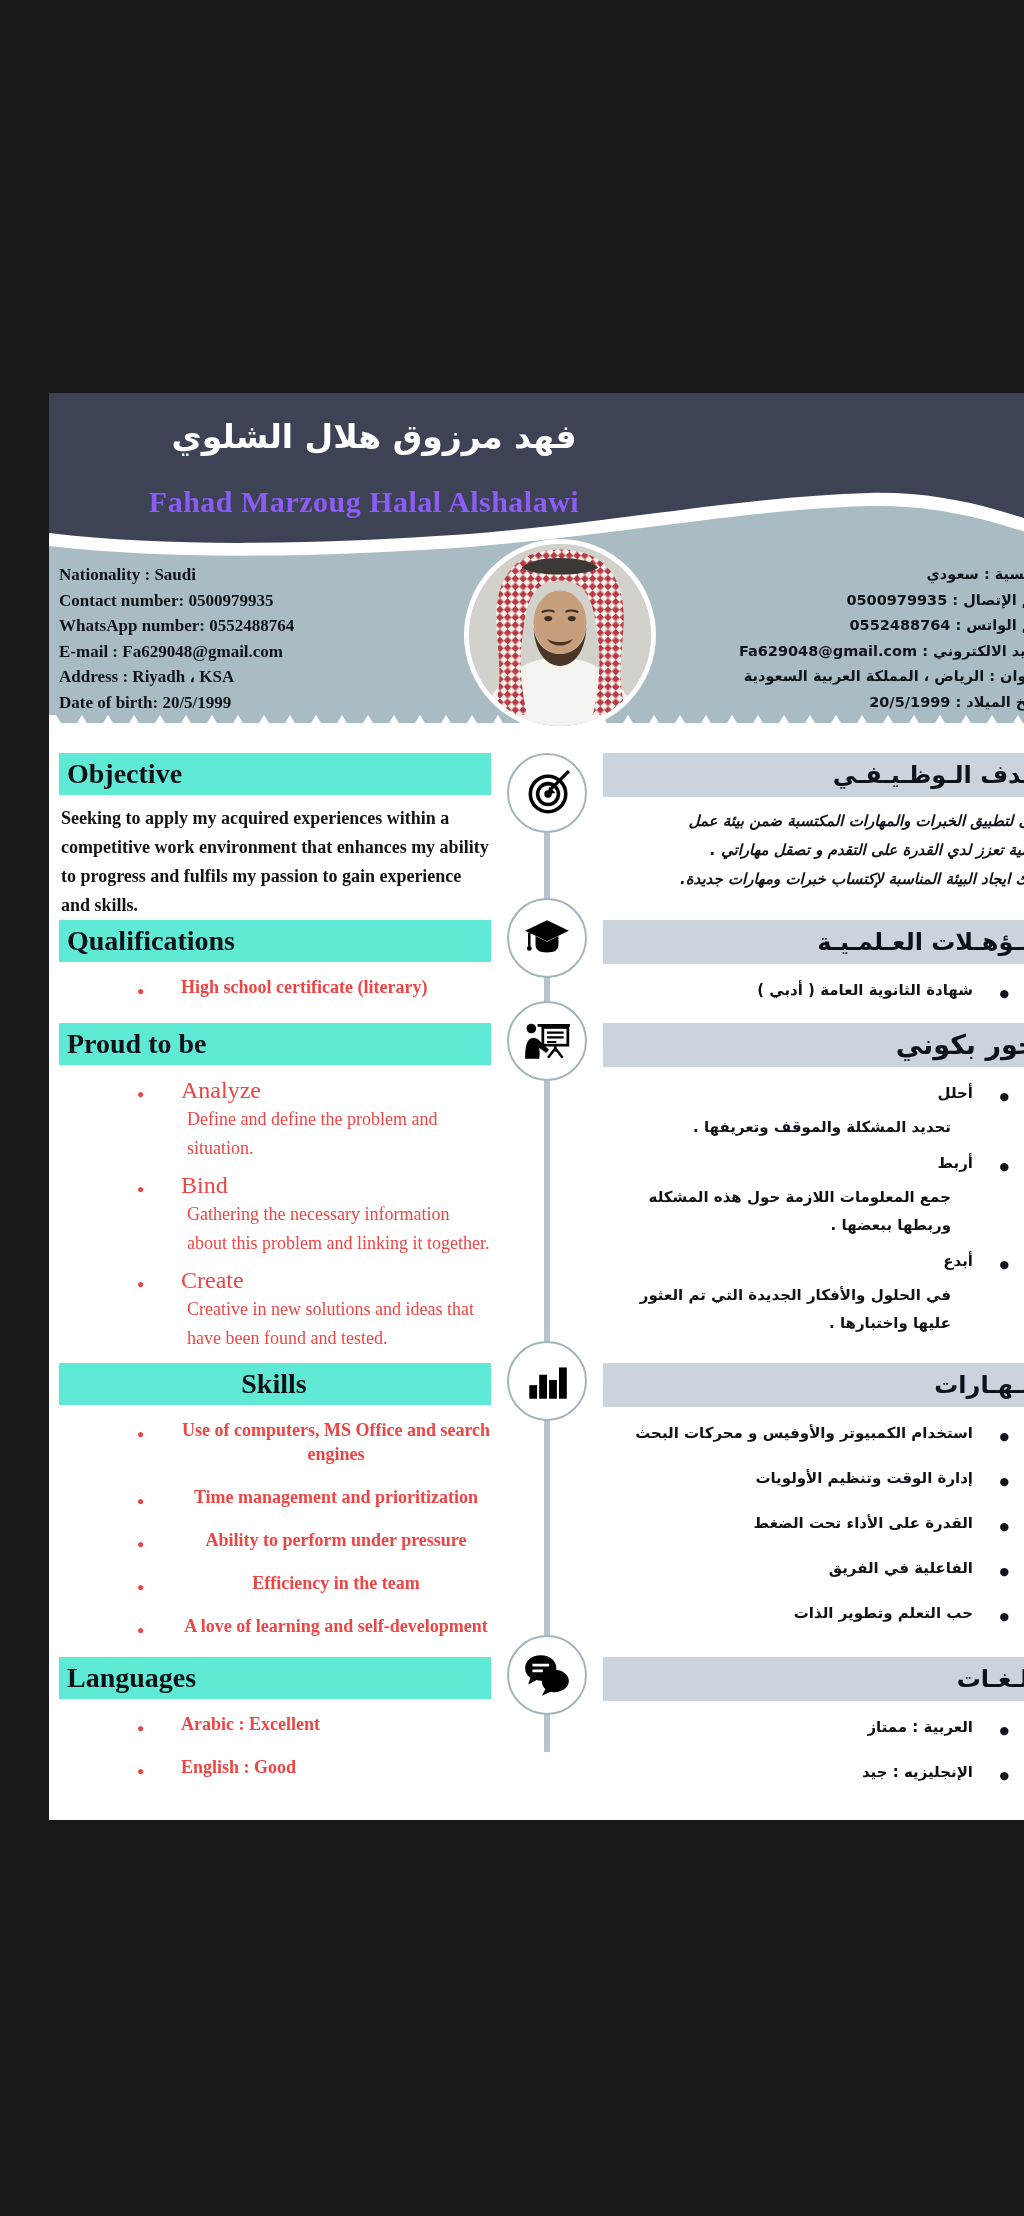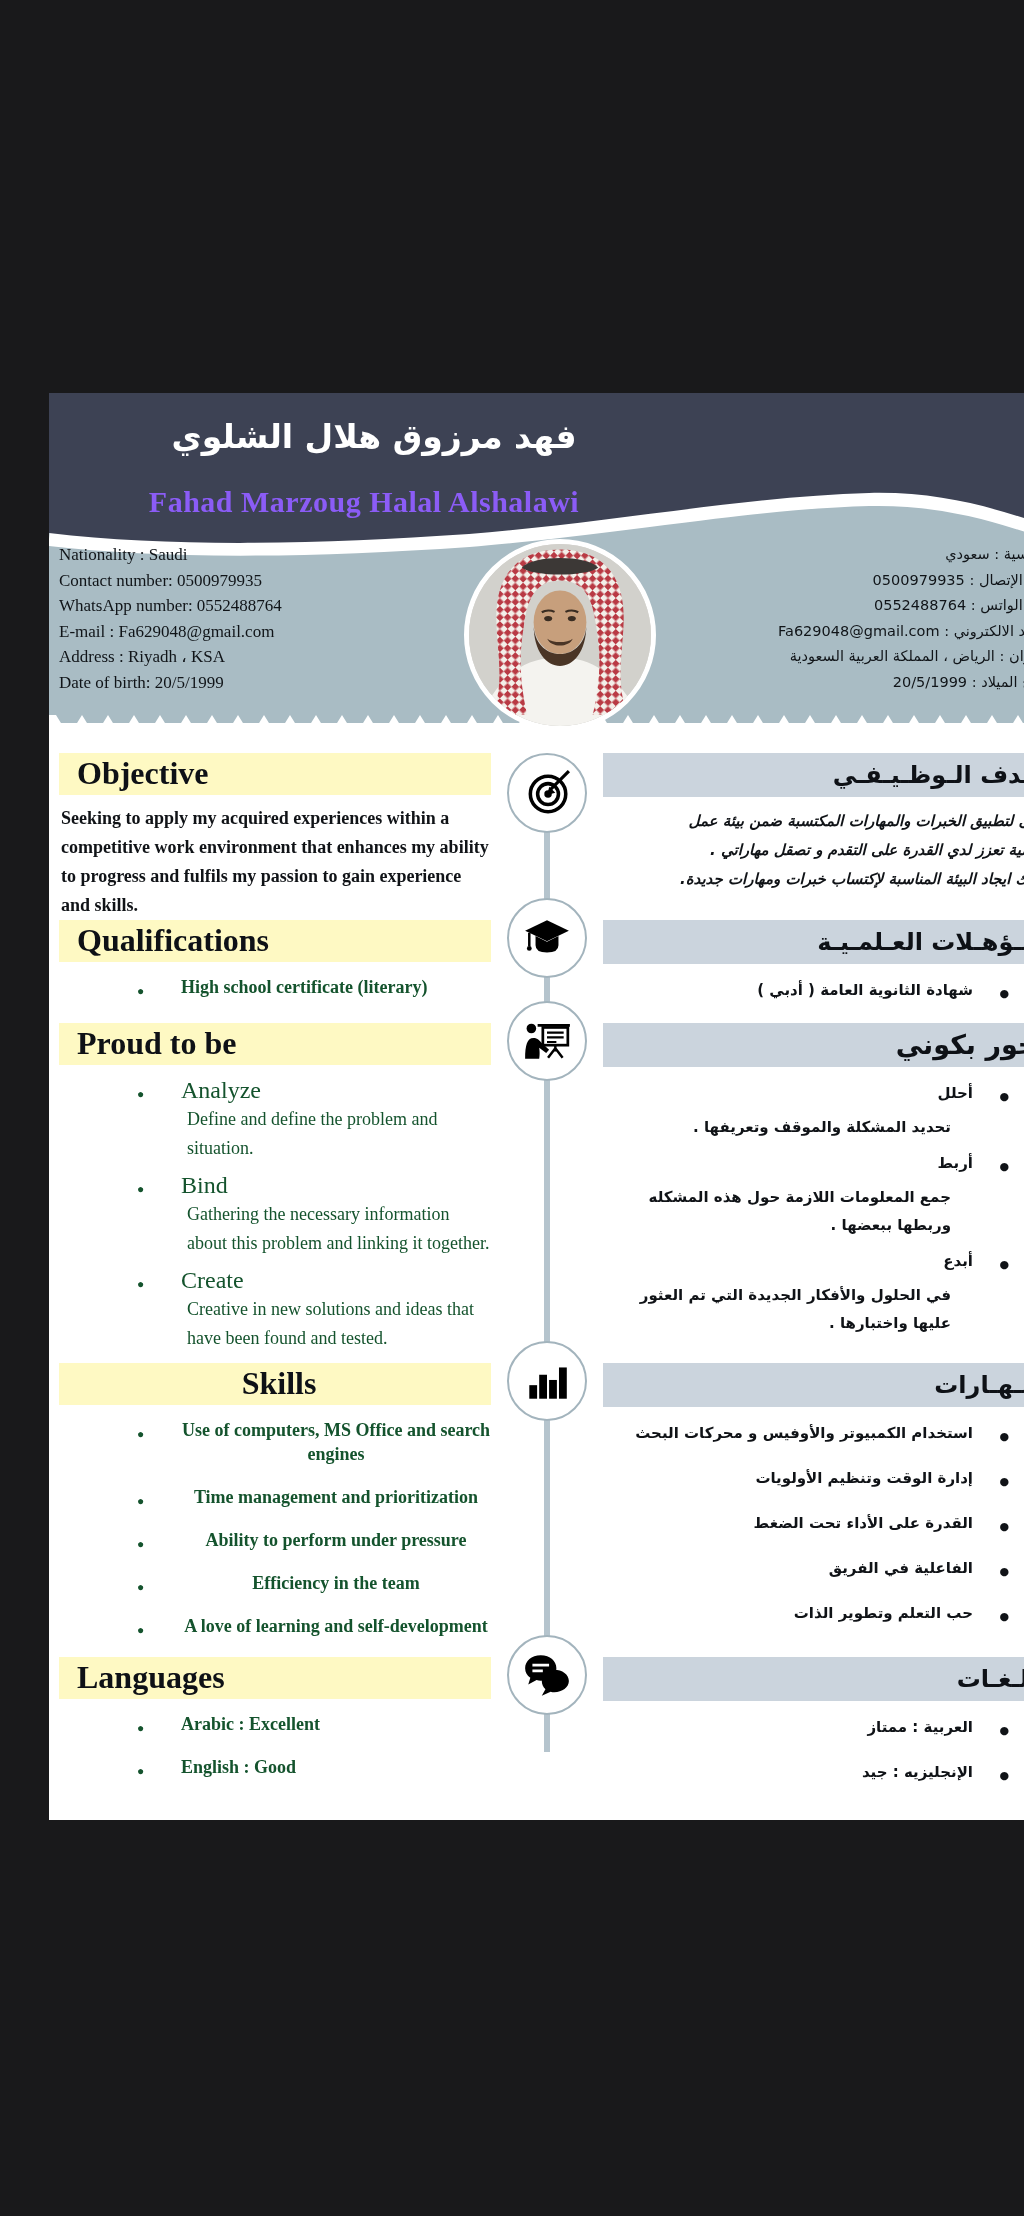--- a/index.html
+++ b/index.html
@@ -25,21 +25,21 @@
     position:absolute; left:115px; top:24px; width:420px;
     text-align:center; color:#ffffff;
     font-family:"DejaVu Sans", sans-serif;
     font-size:33px; font-weight:bold; direction:rtl;
   }
   .name-en {
     position:absolute; left:35px; top:92px; width:560px;
     text-align:center; color:#8b5cf6;
     font-size:30px; font-weight:bold; letter-spacing:0.5px;
   }
-  .contact { position:absolute; top:149px; font-weight:normal; color:#101418; }
+  .contact { position:absolute; top:169px; font-weight:bold; color:#101418; }
   .contact-en { left:10px; font-size:17px; line-height:25.5px; }
   .contact-ar {
     right:12px; text-align:right; direction:rtl;
     font-family:"DejaVu Sans", sans-serif;
     font-size:14.5px; line-height:25.5px;
   }
   .photo {
     position:absolute; left:415px; top:146px;
     width:192px; height:192px; border-radius:50%;
     background:#d6d4cf; border:5px solid #ffffff;
@@ -61,42 +61,42 @@
   }
   .cell-en { grid-column:1; }
   .cell-icon { grid-column:2; display:flex; justify-content:center; align-items:flex-start; z-index:2; }
   .cell-ar { grid-column:3; direction:rtl; font-family:"DejaVu Sans", sans-serif; }
   .min-objective { min-height:150px; }
   .min-qualifications { min-height:94px; }
   .min-proud { min-height:271px; }
   .min-skills { min-height:240px;text-align:center; }
   .min-languages { min-height:140px; }
   .h-en {
-    background:#fef9c3;
-    font-size:32px; font-weight:bold; color:#0e1116;
-    line-height:41px; padding:0 10px 1px 18px;
+    background:#5eead4;
+    font-size:28px; font-weight:bold; color:#0e1116;
+    line-height:41px; padding:0 10px 1px 8px;
   }
   .h-ar {
     background:#cbd4dd;
     font-size:24px; font-weight:bold; color:#0e1116;
     line-height:44px; padding:0 4px;
     text-align:right;
   }
   .para-en {
     margin:9px 0 0 2px; width:428px;
     font-size:18px; font-weight:bold; line-height:29px; color:#101317;
   }
   .para-ar {
     margin:10px 4px 0 0;
     font-size:15px; font-weight:bold; line-height:29px; color:#101317;
     white-space:pre-line; text-align:right;font-style:italic;
   }
   ul { list-style:none; }
   .list-en { padding-left:78px; margin-top:13px; }
-  .list-en > li { position:relative; padding-left:44px; font-size:18px; font-weight:bold; color:#14532d; margin-bottom:19px; line-height:24px; }
+  .list-en > li { position:relative; padding-left:44px; font-size:18px; font-weight:bold; color:#ef4444; margin-bottom:19px; line-height:24px; }
   .list-en > li::before { content:"●"; position:absolute; left:0; top:4px; font-size:12px; }
   .list-ar { padding-right:50px; margin-top:14px; }
   .list-ar > li { position:relative; padding-right:36px; font-size:15px; font-weight:bold; color:#101317; margin-bottom:21px; line-height:24px; text-align:right; }
   .list-ar > li::before { content:"●"; position:absolute; right:0; top:4px; font-size:11px; }
   .rich > li { margin-bottom:10px; }
   .rich .term { font-size:24px; font-weight:normal; }
   .rich .desc { font-weight:normal; font-size:18px; line-height:29px; margin:3px 0 4px 6px; }
   .rich-ar > li { margin-bottom:8px; }
   .rich-ar .term { font-size:15px; font-weight:bold; }
   .rich-ar .desc { font-weight:bold; font-size:15px; line-height:28px; margin:8px 22px 10px 0; }

